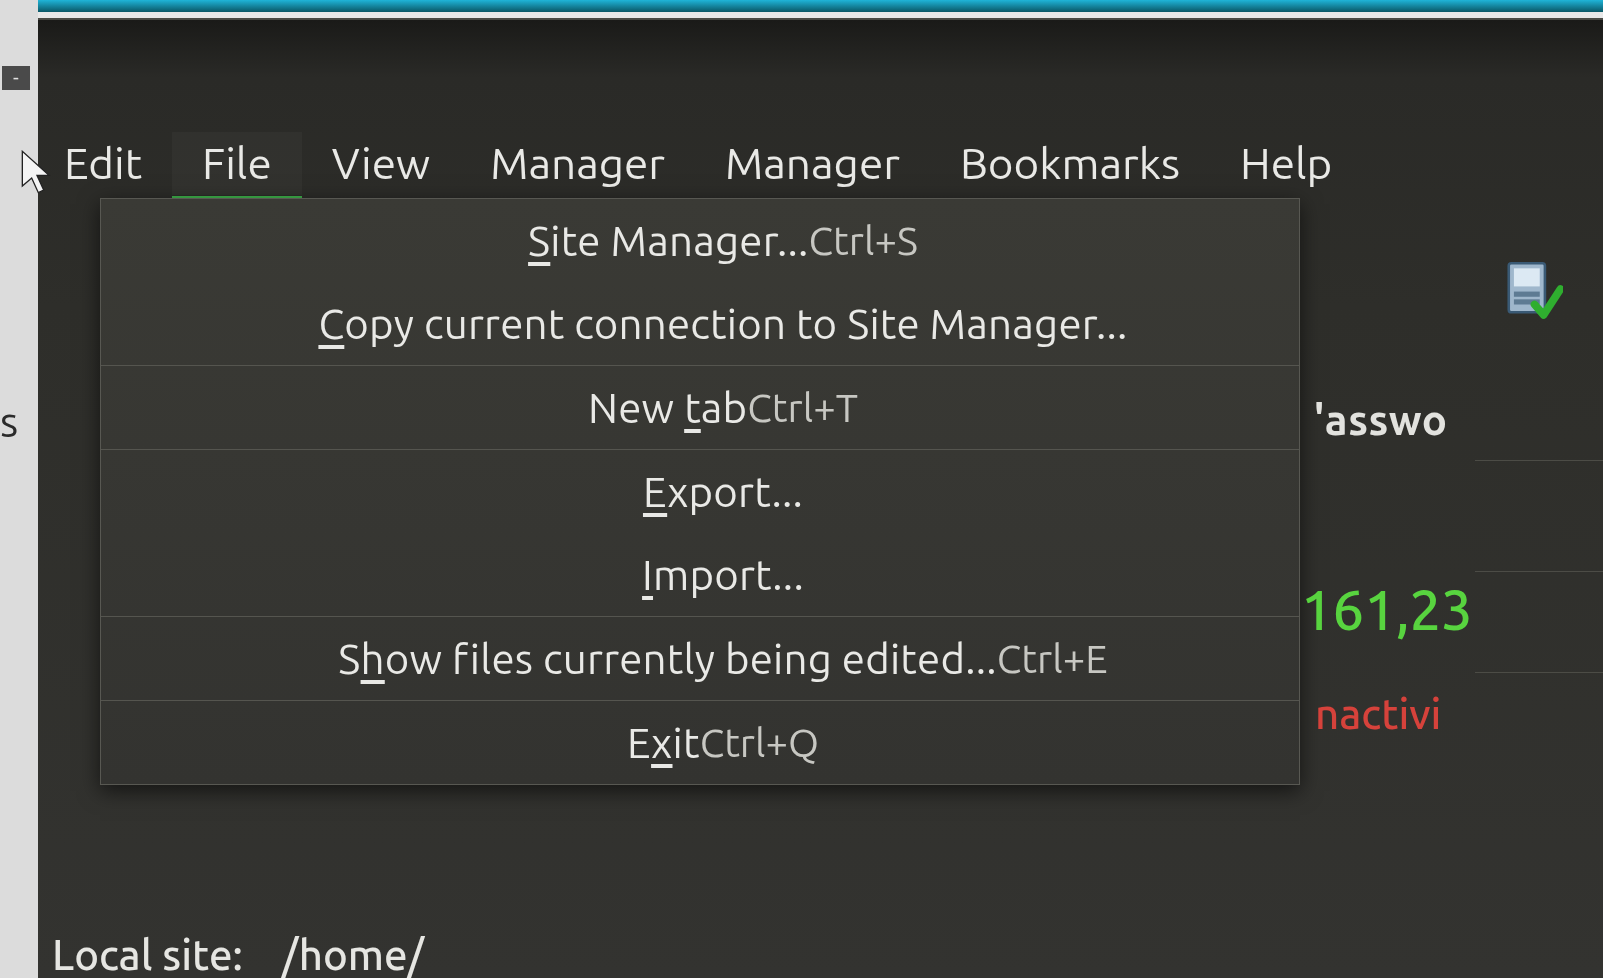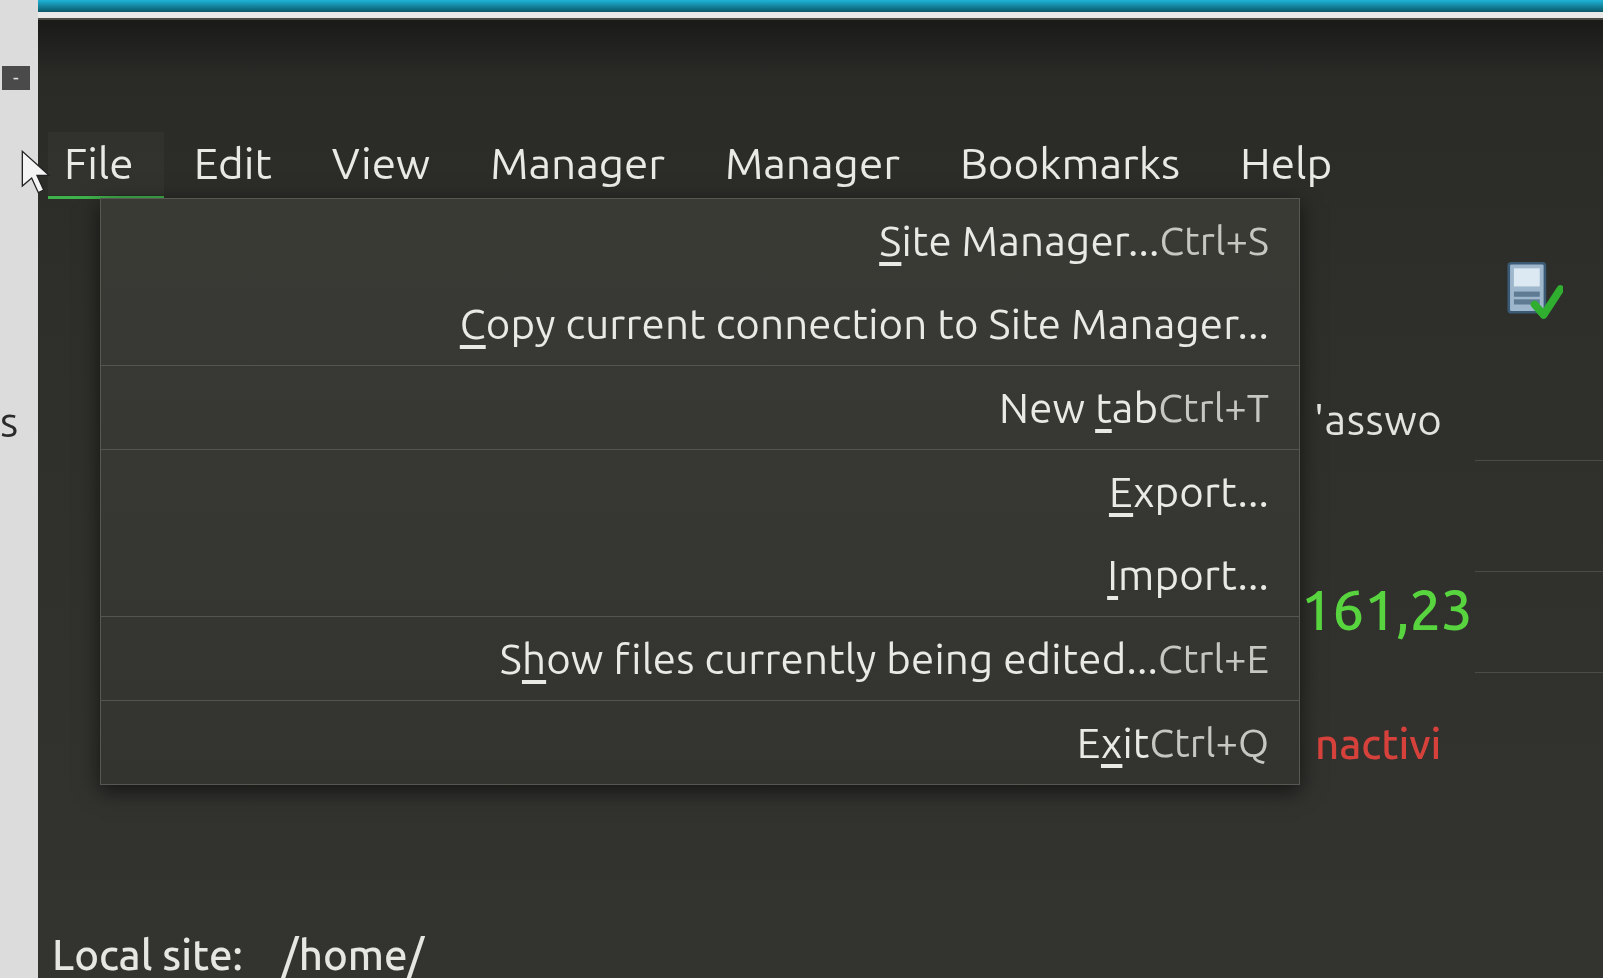--- a/index.html
+++ b/index.html
@@ -85,21 +85,21 @@
       left: 62px;
       width: 1200px;
       background: linear-gradient(to bottom, #3a3a35, #333330);
       border: 1px solid #585852;
       box-shadow: 0 6px 20px rgba(0,0,0,0.6);
       color: #e9e9e6;
       font-size: 42px;
     }
     .dropdown-row {
       display: flex;
-      justify-content: flex-end;
+      justify-content: center;
       align-items: center;
       padding: 18px 30px 18px 40px;
       cursor: pointer;
       margin-left: 36px;
     }
     .dropdown-row .label { white-space: nowrap; letter-spacing: 0.2px; }
     .dropdown-row .shortcut {
       color: #c7c7c2;
       font-size: 40px;
     }
@@ -112,33 +112,33 @@
     .toolbar-icon {
       position: absolute;
       top: 238px; right: 40px;
       width: 62px; height: 62px;
     }
     .row-passwd {
       position: absolute;
       top: 376px; left: 1276px;
       color: #e2e2de;
       font-size: 42px;
-      font-weight: 400;
+      font-weight: 700;
       letter-spacing: 0.5px;
     }
     .row-number {
       position: absolute;
       top: 558px; left: 1263px;
       color: #58d43f;
       font-size: 56px;
       font-weight: 500;
     }
     .row-inactive {
       position: absolute;
-      top: 700px; left: 1277px;
+      top: 670px; left: 1277px;
       color: #d6423b;
       font-size: 42px;
       font-weight: 500;
     }
     .bottom-fragment {
       position: absolute;
       bottom: 0; left: 14px;
       color: #e6e6e2;
       font-size: 42px;
       font-weight: 500;
@@ -163,22 +163,22 @@
 <div class="bg-slash">-</div>
 <div class="bg-s">s</div>
 
 <div class="app-window">
 
   <svg class="cursor" viewBox="0 0 24 36">
     <path d="M1 1 L1 27 L8 21 L13 32 L17 30 L12 19 L21 19 Z" fill="#f4f4f4" stroke="#222" stroke-width="1"></path>
   </svg>
 
   <div class="menubar">
+    <div class="menu-item">Edit</div>
     <div class="menu-item active">File</div>
-    <div class="menu-item">Edit</div>
     <div class="menu-item">View</div>
     <div class="menu-item">Manager</div>
     <div class="menu-item">Manager</div>
     <div class="menu-item">Bookmarks</div>
     <div class="menu-item">Help</div>
   </div>
 
   <div class="dropdown" id="file-dropdown">
       <div class="dropdown-row">
         <span class="label"><span class="mnemonic">S</span>ite Manager...</span>

